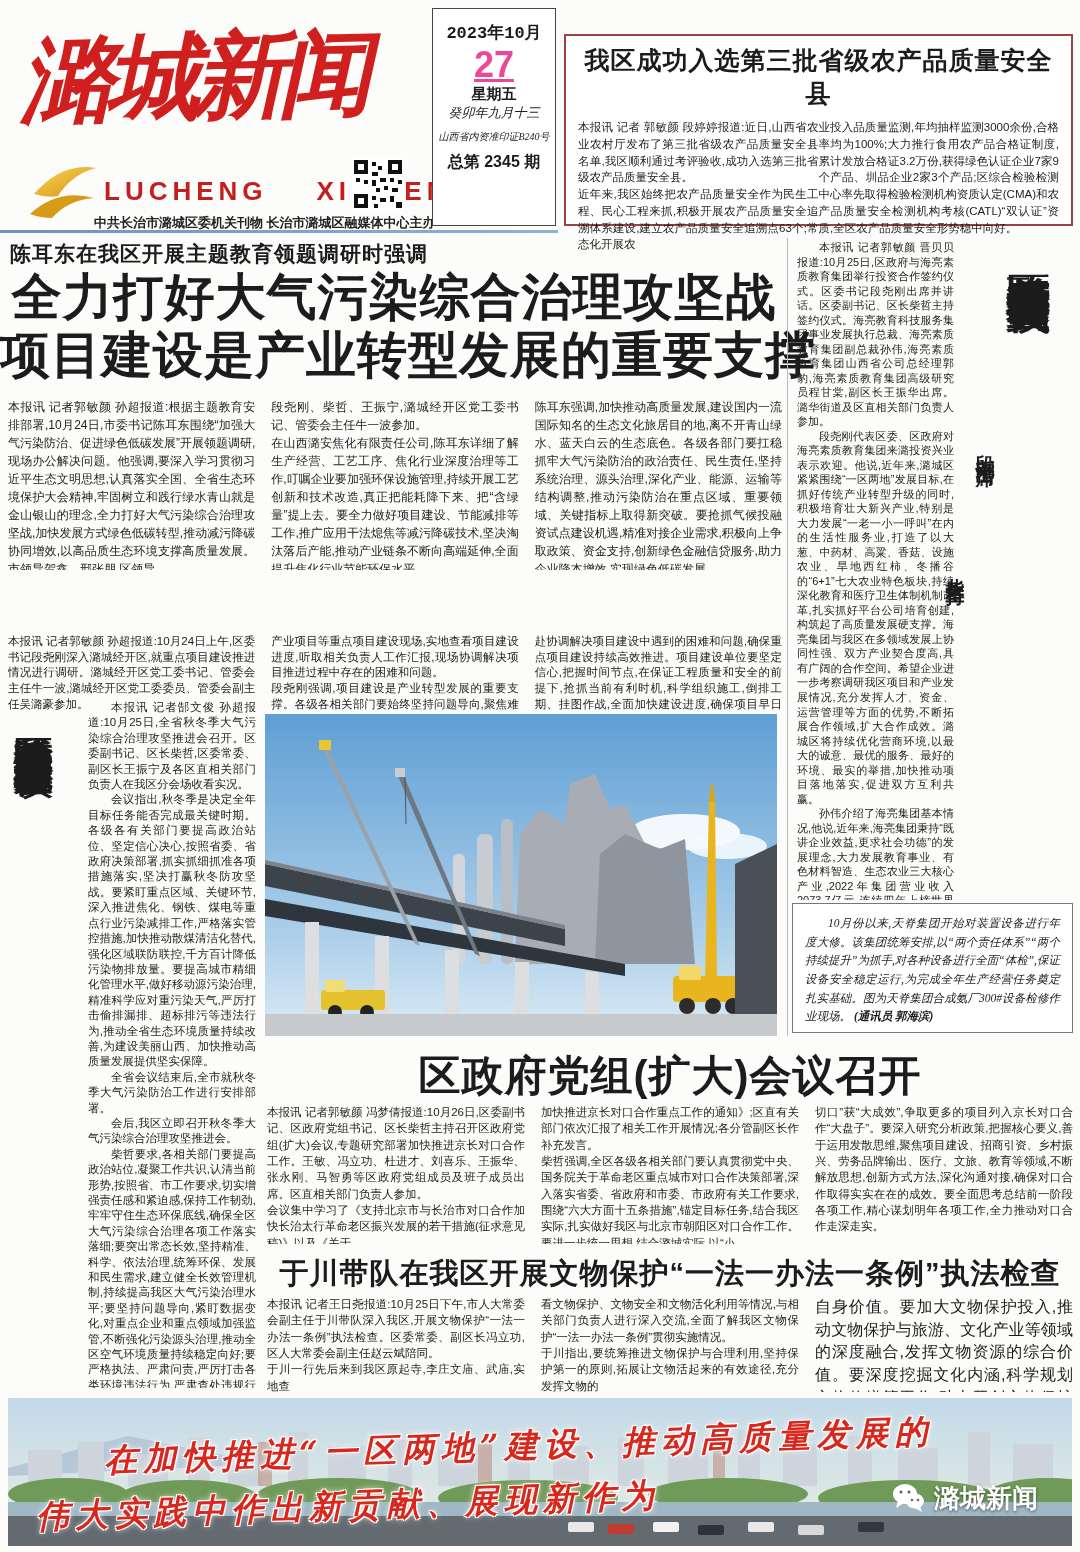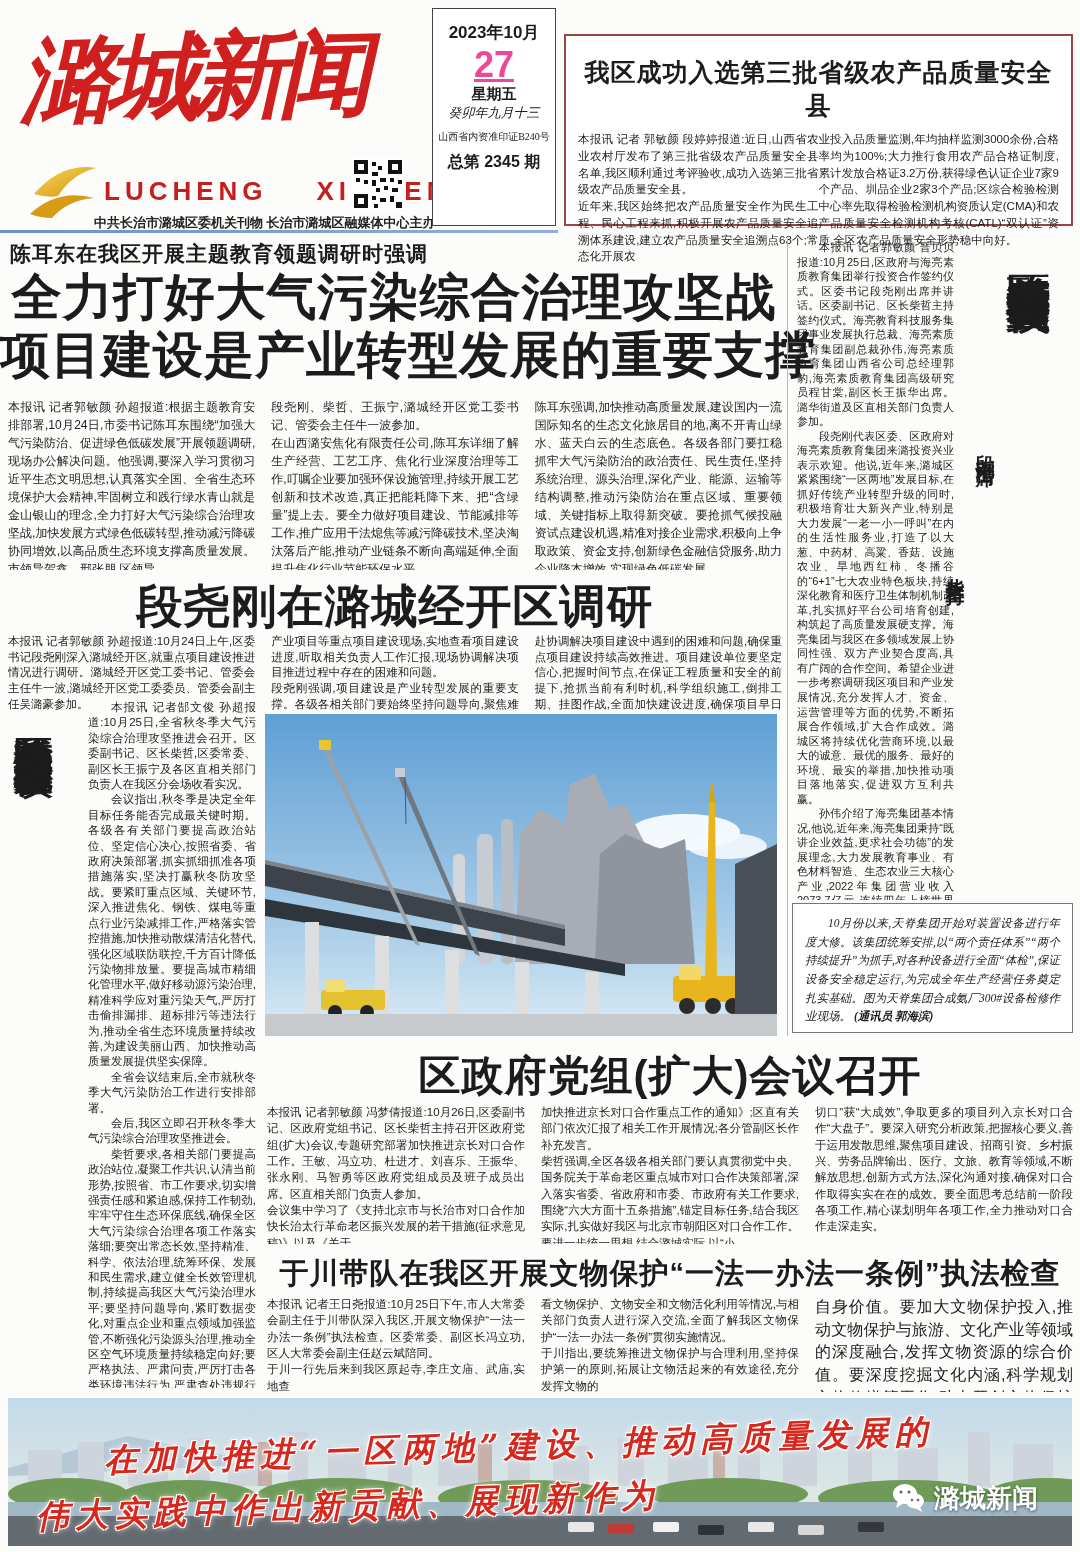--- a/index.html
+++ b/index.html
@@ -7,29 +7,29 @@
         font-family:"Liberation Sans",sans-serif;color:#1c1c1c;overflow:hidden;}
   .abs{position:absolute;}
   
   #masthead-title{left:20px;top:26px;width:412px;font-size:94px;line-height:1.05;
       color:#d01f1f;font-weight:900;font-style:italic;letter-spacing:-8px;
       font-family:"DejaVu Serif","Liberation Serif",serif;transform:rotate(-1.5deg);white-space:nowrap;}
   #en-title{left:104px;top:176px;font-size:26px;font-weight:bold;color:#c41f1f;letter-spacing:5px;white-space:pre;}
   #organ-line{left:86px;top:214px;font-size:13px;font-weight:bold;color:#222;margin-left:8px;}
   #header-rule{left:0;top:230px;width:558px;height:3px;background:linear-gradient(90deg,#6d92c3,#8fb0d8);}
   #date-box{left:432px;top:8px;width:122px;height:216px;border:1px solid #444;background:#fff;text-align:center;}
-  #date-ym{margin-top:12px;font-size:17px;font-weight:bold;font-family:Liberation Sans, sans-serif;}
+  #date-ym{margin-top:12px;font-size:17px;font-weight:bold;font-family:Liberation Mono, monospace;}
   #date-day{font-size:36px;font-weight:900;color:#ec4899;line-height:1.15;text-decoration:underline;}
   #date-week{font-size:15px;font-weight:bold;}
   #date-lunar{font-size:13px;font-style:italic;font-family:"Liberation Serif",serif;}
-  #date-license{margin-top:8px;font-size:10px;font-family:"Liberation Serif",serif;}
+  #date-license{margin-top:8px;font-size:10px;font-style:italic;font-family:"Liberation Serif",serif;}
   #date-issue{margin-top:8px;font-size:16px;font-weight:bold;}
   #top-right-box{left:564px;top:34px;width:509px;height:192px;border:2px solid #9c4343;background:#fff;
       padding:6px 12px;box-sizing:border-box;}
-  #tr-headline{font-size:25px;font-weight:900;text-align:center;letter-spacing:1px;margin-top:14px;}
+  #tr-headline{font-size:25px;font-weight:900;text-align:center;letter-spacing:1px;margin-top:2px;}
   .two-cols{display:flex;gap:0;margin-top:9px;}
   .two-cols>div{flex:1 1 0;font-size:11.5px;line-height:1.46;text-align:justify;white-space:pre-line;
       height:132px;overflow:hidden;}
   
   #kicker{left:10px;top:240px;font-size:21px;font-weight:bold;letter-spacing:1px;}
   .main-head{left:0;top:0;width:788px;text-align:center;font-size:50px;font-weight:900;letter-spacing:1px;
       line-height:1.0;white-space:nowrap;}
   .col3-block{display:flex;gap:16px;}
   .col3-block>div{flex:1 1 0;font-size:12px;line-height:1.5;text-align:justify;white-space:pre-line;overflow:hidden;}
   
@@ -140,21 +140,20 @@
   <div class="abs main-head" style="top:330px">项目建设是产业转型发展的重要支撑</div>
   <div class="abs col3-block" style="left:8px;top:398px;width:774px;height:172px">
     <div>本报讯  记者郭敏颜  孙超报道:根据主题教育安排部署,10月24日,市委书记陈耳东围绕“加强大气污染防治、促进绿色低碳发展”开展领题调研,现场办公解决问题。他强调,要深入学习贯彻习近平生态文明思想,认真落实全国、全省生态环境保护大会精神,牢固树立和践行绿水青山就是金山银山的理念,全力打好大气污染综合治理攻坚战,加快发展方式绿色低碳转型,推动减污降碳协同增效,以高品质生态环境支撑高质量发展。市领导贺鑫、邢张朋,区领导</div>
     <div>段尧刚、柴哲、王振宁,潞城经开区党工委书记、管委会主任牛一波参加。
 在山西潞安焦化有限责任公司,陈耳东详细了解生产经营、工艺工序、焦化行业深度治理等工作,叮嘱企业要加强环保设施管理,持续开展工艺创新和技术改造,真正把能耗降下来、把“含绿量”提上去。要全力做好项目建设、节能减排等工作,推广应用干法熄焦等减污降碳技术,坚决淘汰落后产能,推动产业链条不断向高端延伸,全面提升焦化行业节能环保水平。</div>
     <div>陈耳东强调,加快推动高质量发展,建设国内一流国际知名的生态文化旅居目的地,离不开青山绿水、蓝天白云的生态底色。各级各部门要扛稳抓牢大气污染防治的政治责任、民生责任,坚持系统治理、源头治理,深化产业、能源、运输等结构调整,推动污染防治在重点区域、重要领域、关键指标上取得新突破。要抢抓气候投融资试点建设机遇,精准对接企业需求,积极向上争取政策、资金支持,创新绿色金融信贷服务,助力企业降本增效,实现绿色低碳发展。</div>
   </div>
 
   <div class="abs vline" style="left:787px;top:238px;height:798px"></div>
 
-  <div class="abs sec-head" style="left:8px;top:576px;width:774px;font-size:46px">段尧刚在潞城经开区调研</div>
   <div class="abs col3-block" style="left:8px;top:634px;width:774px;height:78px">
     <div style="font-size:11.5px;line-height:1.36">本报讯  记者郭敏颜  孙超报道:10月24日上午,区委书记段尧刚深入潞城经开区,就重点项目建设推进情况进行调研。潞城经开区党工委书记、管委会主任牛一波,潞城经开区党工委委员、管委会副主任吴潞豪参加。
 段尧刚先后来到山西瑞君新材料科技有限公司人造石墨负极材料一体化项目、山西龙星碳基新材料循环经济</div>
     <div style="font-size:11.5px;line-height:1.36">产业项目等重点项目建设现场,实地查看项目建设进度,听取相关负责人工作汇报,现场协调解决项目推进过程中存在的困难和问题。
 段尧刚强调,项目建设是产业转型发展的重要支撑。各级各相关部门要始终坚持问题导向,聚焦难点堵点,积极主动作为,采取有力措施,进一步强化要素保障,全力以</div>
     <div style="font-size:11.5px;line-height:1.36">赴协调解决项目建设中遇到的困难和问题,确保重点项目建设持续高效推进。项目建设单位要坚定信心,把握时间节点,在保证工程质量和安全的前提下,抢抓当前有利时机,科学组织施工,倒排工期、挂图作战,全面加快建设进度,确保项目早日建成投产达效,为全区高质量发展作出新贡献。</div>
   </div>
 
   <div class="abs vert" id="left-vert-head">我区收看全省秋冬季大气污染综合治理攻坚推进视频会议</div>
   <div class="abs narrow-body" id="left-body">

